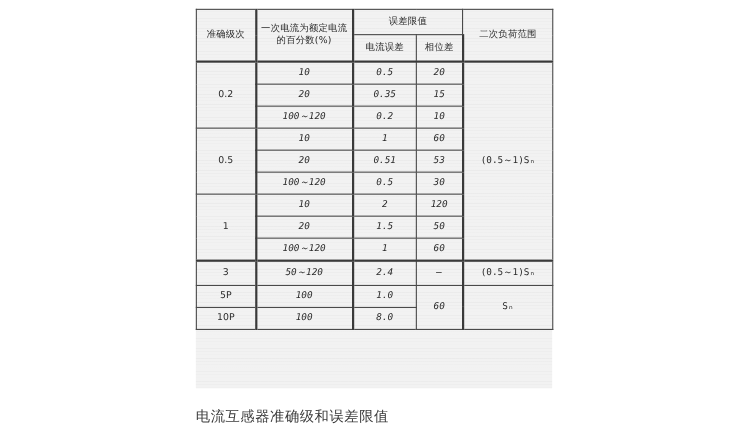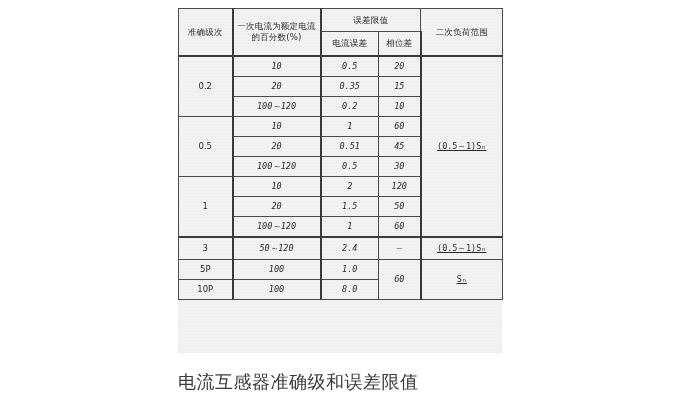--- a/index.html
+++ b/index.html
@@ -58,31 +58,30 @@
     font-size: 9px;
   }
   .pct, .val {
     font-size: 8.5px;
     font-family: "DejaVu Sans Mono", monospace;
     font-style: italic;
   }
   .burden {
     font-size: 8.5px;
     font-family: "DejaVu Sans Mono", monospace;
-    text-decoration: underline;
   }
   .rowtall td { height: 17px; }
   .grp-left { border-right: 2px solid #3a3a3a !important; }
   .thickbottom { border-bottom: 2px solid #3a3a3a !important; }
   .caption {
     position: absolute;
     left: 178px;
     top: 370px;
     width: 360px;
-    font-size: 18px;
+    font-size: 13px;
     color: #3a3a3a;
     font-family: Liberation Mono, monospace;
     letter-spacing: 0.5px;
   }
   .noise {
     position: absolute;
     inset: 0;
     pointer-events: none;
     opacity: 0.06;
     background:
@@ -135,21 +134,21 @@
 
         <tr class="rowtall">
           <td rowspan="3" class="cls grp-left">0.5</td>
           <td class="pct grp-left">10</td>
           <td class="val">1</td>
           <td class="val grp-left">60</td>
         </tr>
         <tr class="rowtall">
           <td class="pct grp-left">20</td>
           <td class="val">0.51</td>
-          <td class="val grp-left">45</td>
+          <td class="val grp-left">53</td>
         </tr>
         <tr class="rowtall">
           <td class="pct grp-left">100～120</td>
           <td class="val">0.5</td>
           <td class="val grp-left">30</td>
         </tr>
 
         <tr class="rowtall">
           <td rowspan="3" class="cls grp-left">1</td>
           <td class="pct grp-left">10</td>

